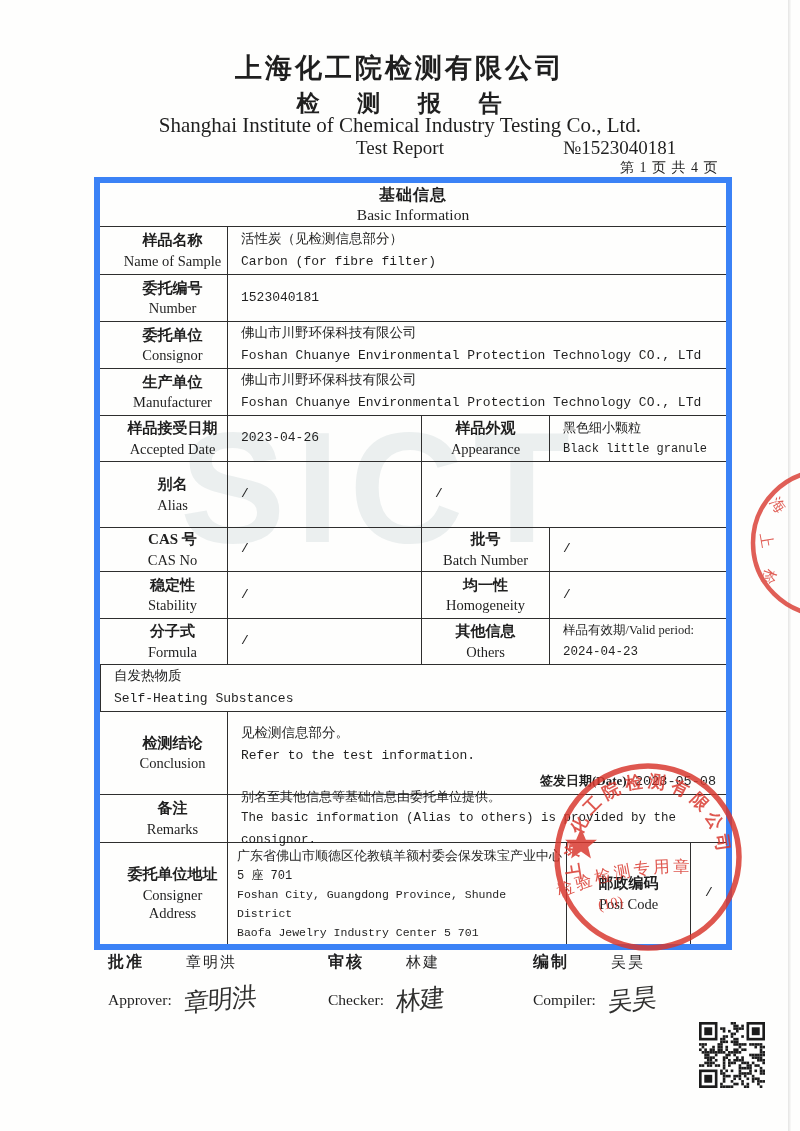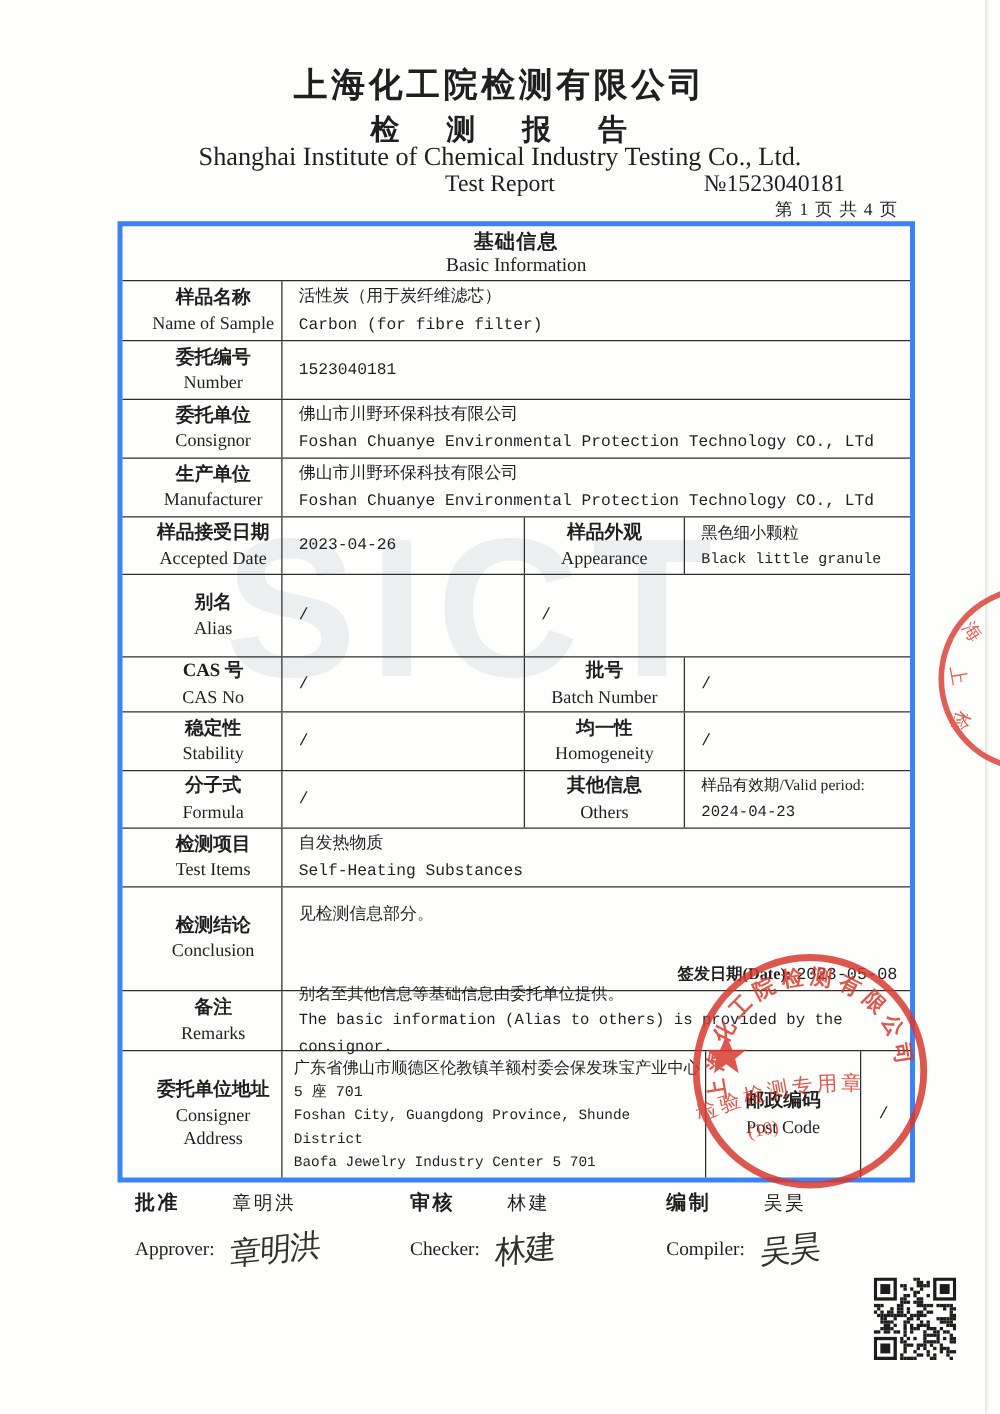--- a/index.html
+++ b/index.html
@@ -16,21 +16,21 @@
   .t-test-report{position:absolute;left:0;right:0;top:137px;font-size:19px;}
   .t-report-no{position:absolute;left:563px;top:137px;font-size:19px;text-align:left;}
   .t-page-info{position:absolute;left:620px;top:159px;font-size:14px;text-align:left;letter-spacing:1px;}
 
   
   .watermark{position:absolute;left:180px;top:408px;font-family:"Liberation Sans",sans-serif;
         font-size:158px;font-weight:bold;letter-spacing:10px;color:rgba(168,186,190,0.22);
         user-select:none;line-height:1;}
 
   
-  .tbl{position:absolute;left:94px;top:177px;width:638px;border:4px solid #3b82f6;
+  .tbl{position:absolute;left:94px;top:177px;width:638px;border:6px solid #3b82f6;
         box-sizing:border-box;background:transparent;}
   .row{display:flex;border-top:1px solid #2e2e2e;box-sizing:border-box;}
   .row:first-child{border-top:none;}
   .cell{display:flex;flex-direction:column;justify-content:center;box-sizing:border-box;min-width:0;}
   .bl{border-left:1px solid #2e2e2e;}
   .lc{width:127px;align-items:center;text-align:center;padding-left:18px;}
   .lc128{width:128px;align-items:center;text-align:center;}
   .vc{flex:1;padding-left:13px;}
   .vc194{width:194px;padding-left:13px;}
   .addr-val{width:339px;padding-left:9px;}
@@ -98,21 +98,21 @@
         <span class="sec-en">Basic Information</span>
       </div>
     </div>
 
     <div class="row h-sample">
       <div class="cell lc">
         <span class="lzh">样品名称</span>
         <span class="len">Name of Sample</span>
       </div>
       <div class="cell vc bl">
-        <span class="vzh">活性炭（用于炭纤维滤芯）</span>
+        <span class="vzh">活性炭（见检测信息部分）</span>
         <span class="ven">Carbon (for fibre filter)</span>
       </div>
     </div>
 
     <div class="row h-num">
       <div class="cell lc">
         <span class="lzh">委托编号</span>
         <span class="len">Number</span>
       </div>
       <div class="cell vc bl">
@@ -219,37 +219,34 @@
         <span class="lzh">其他信息</span>
         <span class="len">Others</span>
       </div>
       <div class="cell vc bl">
         <span class="vzh" style="font-size:12.5px">样品有效期/Valid period:</span>
         <span class="ven" style="font-size:12.5px">2024-04-23</span>
       </div>
     </div>
 
     <div class="row h-test">
-      <div class="cell lc">
-        <span class="lzh">检测项目</span>
-        <span class="len">Test Items</span>
-      </div>
       <div class="cell vc bl">
         <span class="vzh">自发热物质</span>
         <span class="ven">Self-Heating Substances</span>
       </div>
     </div>
 
     <div class="row h-concl">
       <div class="cell lc">
         <span class="lzh">检测结论</span>
         <span class="len">Conclusion</span>
       </div>
       <div class="cell vc bl concl-cell">
         <span class="vzh">见检测信息部分。</span>
+        <span class="ven">Refer to the test information.</span>
         <span class="concl-date">
           <span class="d-lab">签发日期(Date):</span>
           <span class="d-val">2023-05-08</span>
         </span>
       </div>
     </div>
 
     <div class="row h-remarks">
       <div class="cell lc">
         <span class="lzh">备注</span>

